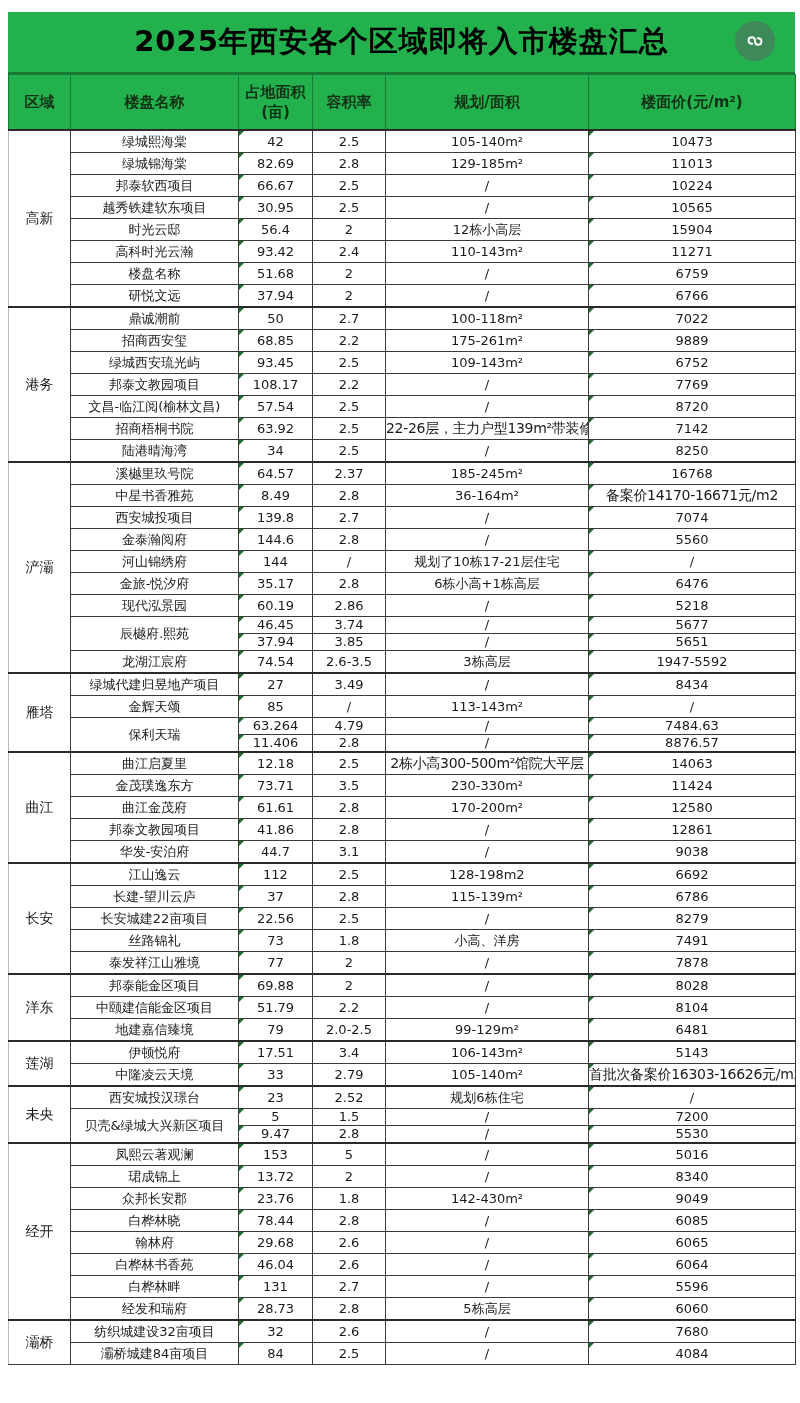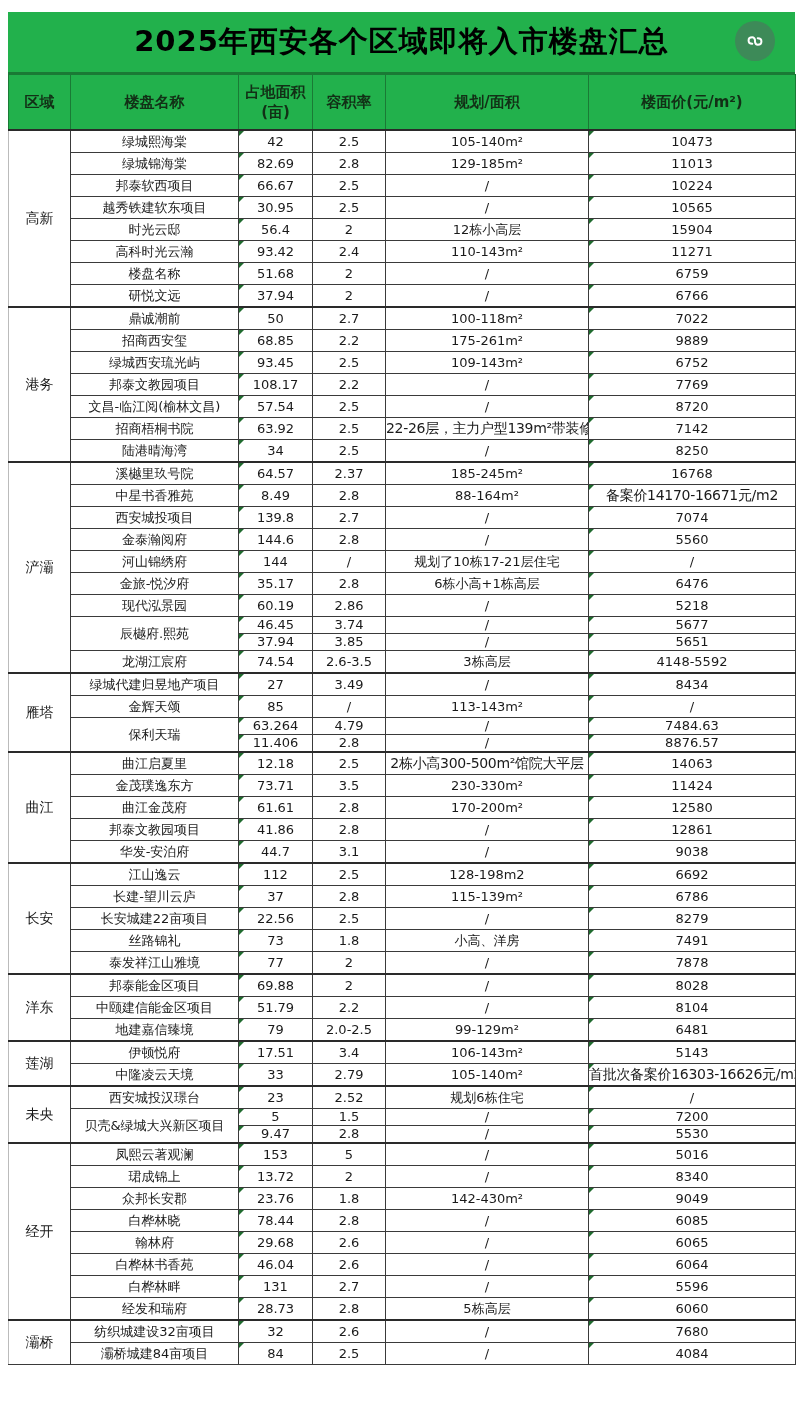--- a/index.html
+++ b/index.html
@@ -172,21 +172,21 @@
           <td rowspan="1" class="">溪樾里玖号院</td>
           <td class="mark">64.57</td>
           <td class="">2.37</td>
           <td class="">185-245m²</td>
           <td class="mark">16768</td>
         </tr>
         <tr>
           <td rowspan="1" class="">中星书香雅苑</td>
           <td class="mark">8.49</td>
           <td class="">2.8</td>
-          <td class="">88-164m²</td>
+          <td class="">36-164m²</td>
           <td class="mark small">备案价14170-16671元/m2</td>
         </tr>
         <tr>
           <td rowspan="1" class="">西安城投项目</td>
           <td class="mark">139.8</td>
           <td class="">2.7</td>
           <td class="">/</td>
           <td class="mark">7074</td>
         </tr>
         <tr>
@@ -228,21 +228,21 @@
           <td class="mark sub">37.94</td>
           <td class="sub">3.85</td>
           <td class="sub">/</td>
           <td class="mark sub">5651</td>
         </tr>
         <tr>
           <td rowspan="1" class="">龙湖江宸府</td>
           <td class="mark">74.54</td>
           <td class="">2.6-3.5</td>
           <td class="">3栋高层</td>
-          <td class="mark">4148-5592</td>
+          <td class="mark">1947-5592</td>
         </tr>
         <tr class="group-start">
           <td class="region" rowspan="4">雁塔</td>
           <td rowspan="1" class="">绿城代建归昱地产项目</td>
           <td class="mark">27</td>
           <td class="">3.49</td>
           <td class="">/</td>
           <td class="mark">8434</td>
         </tr>
         <tr>

